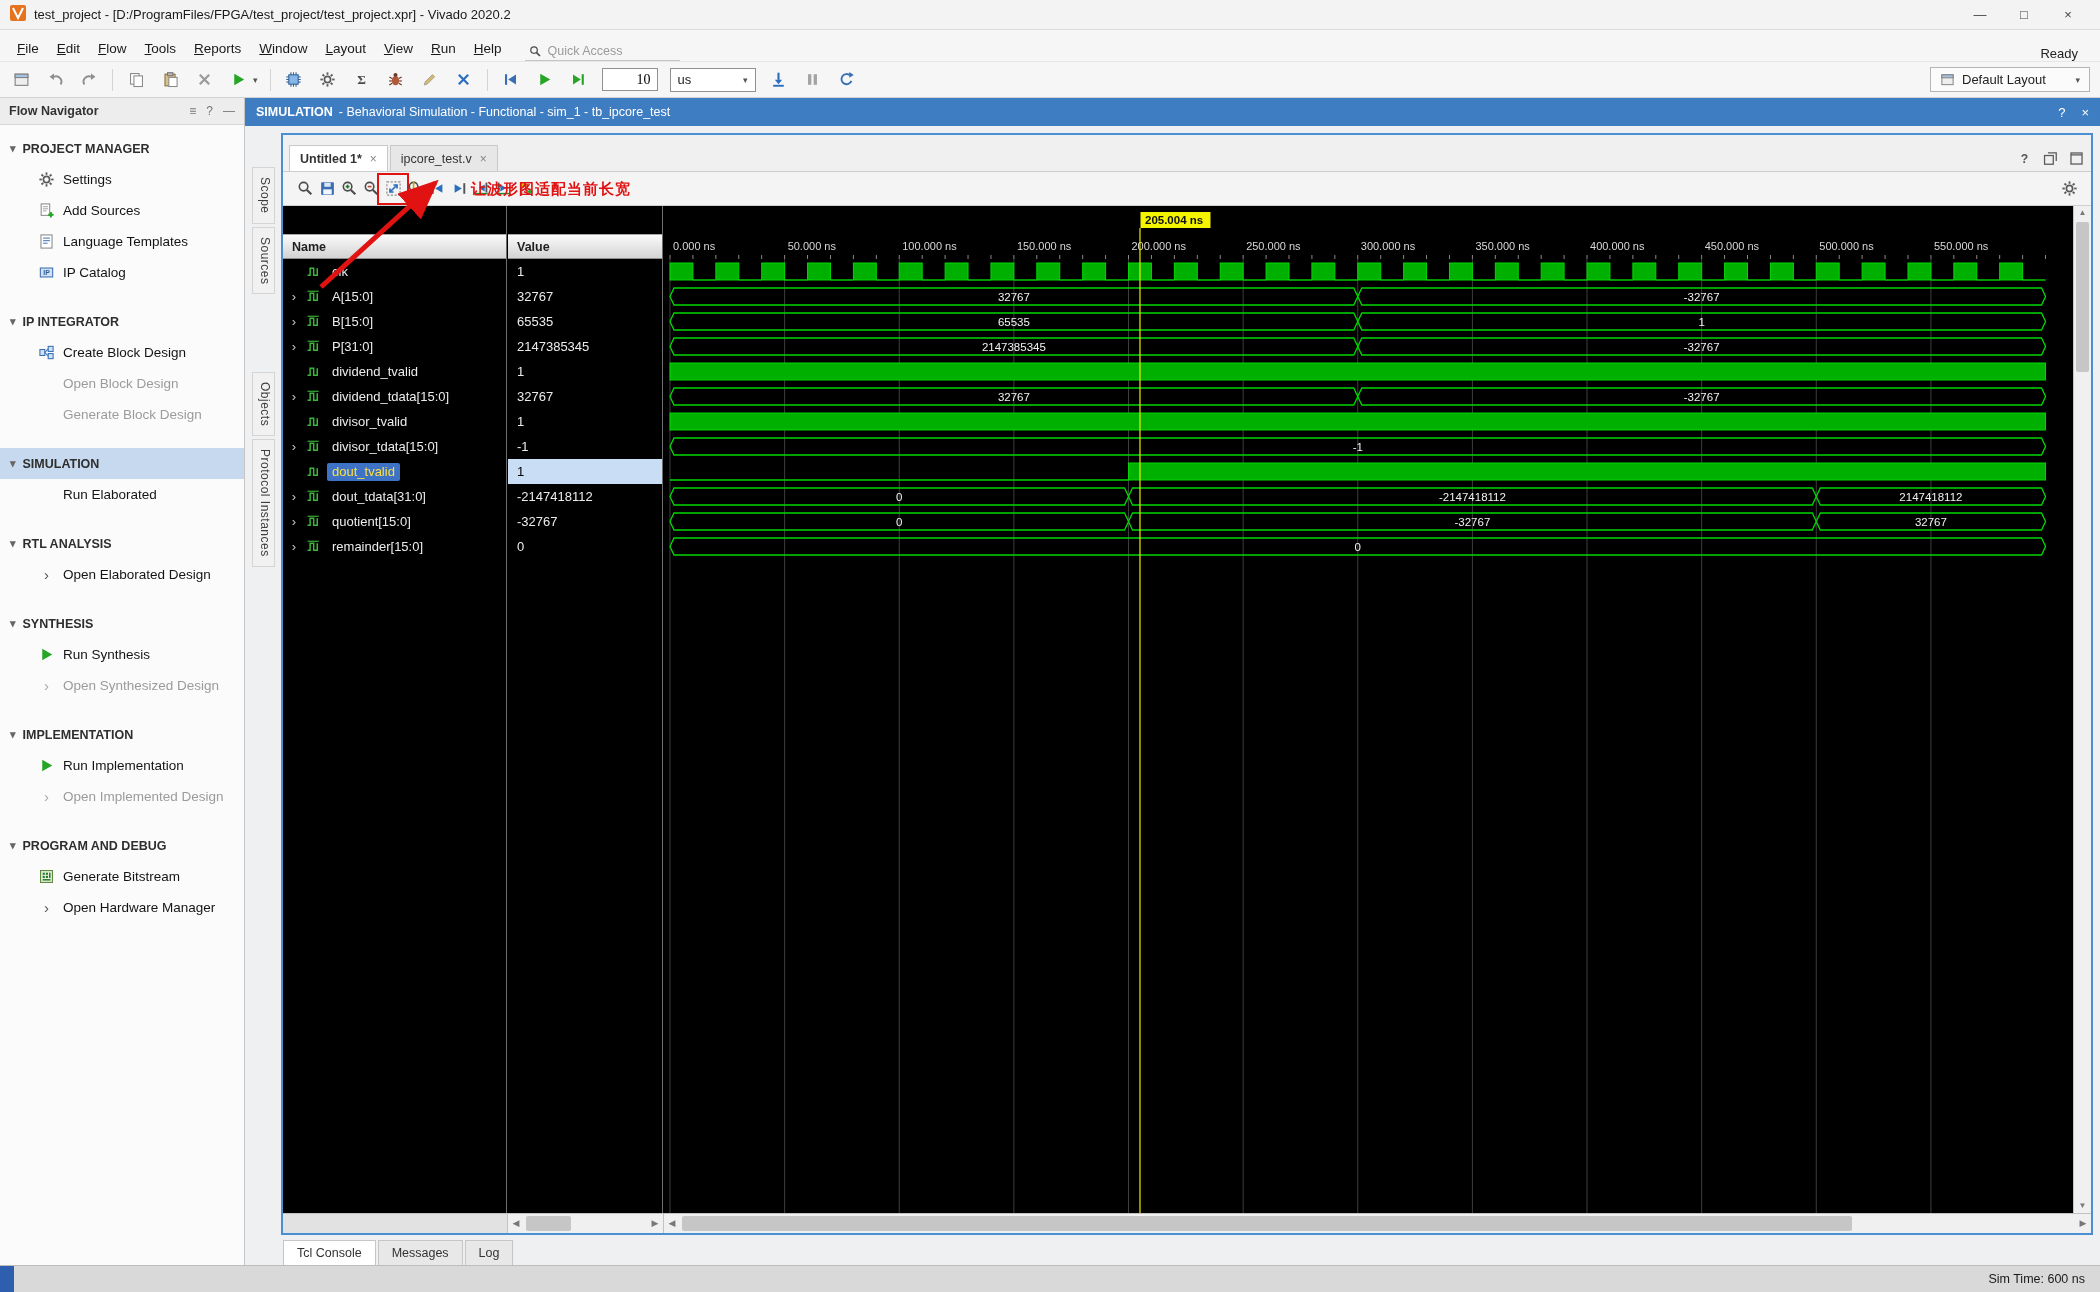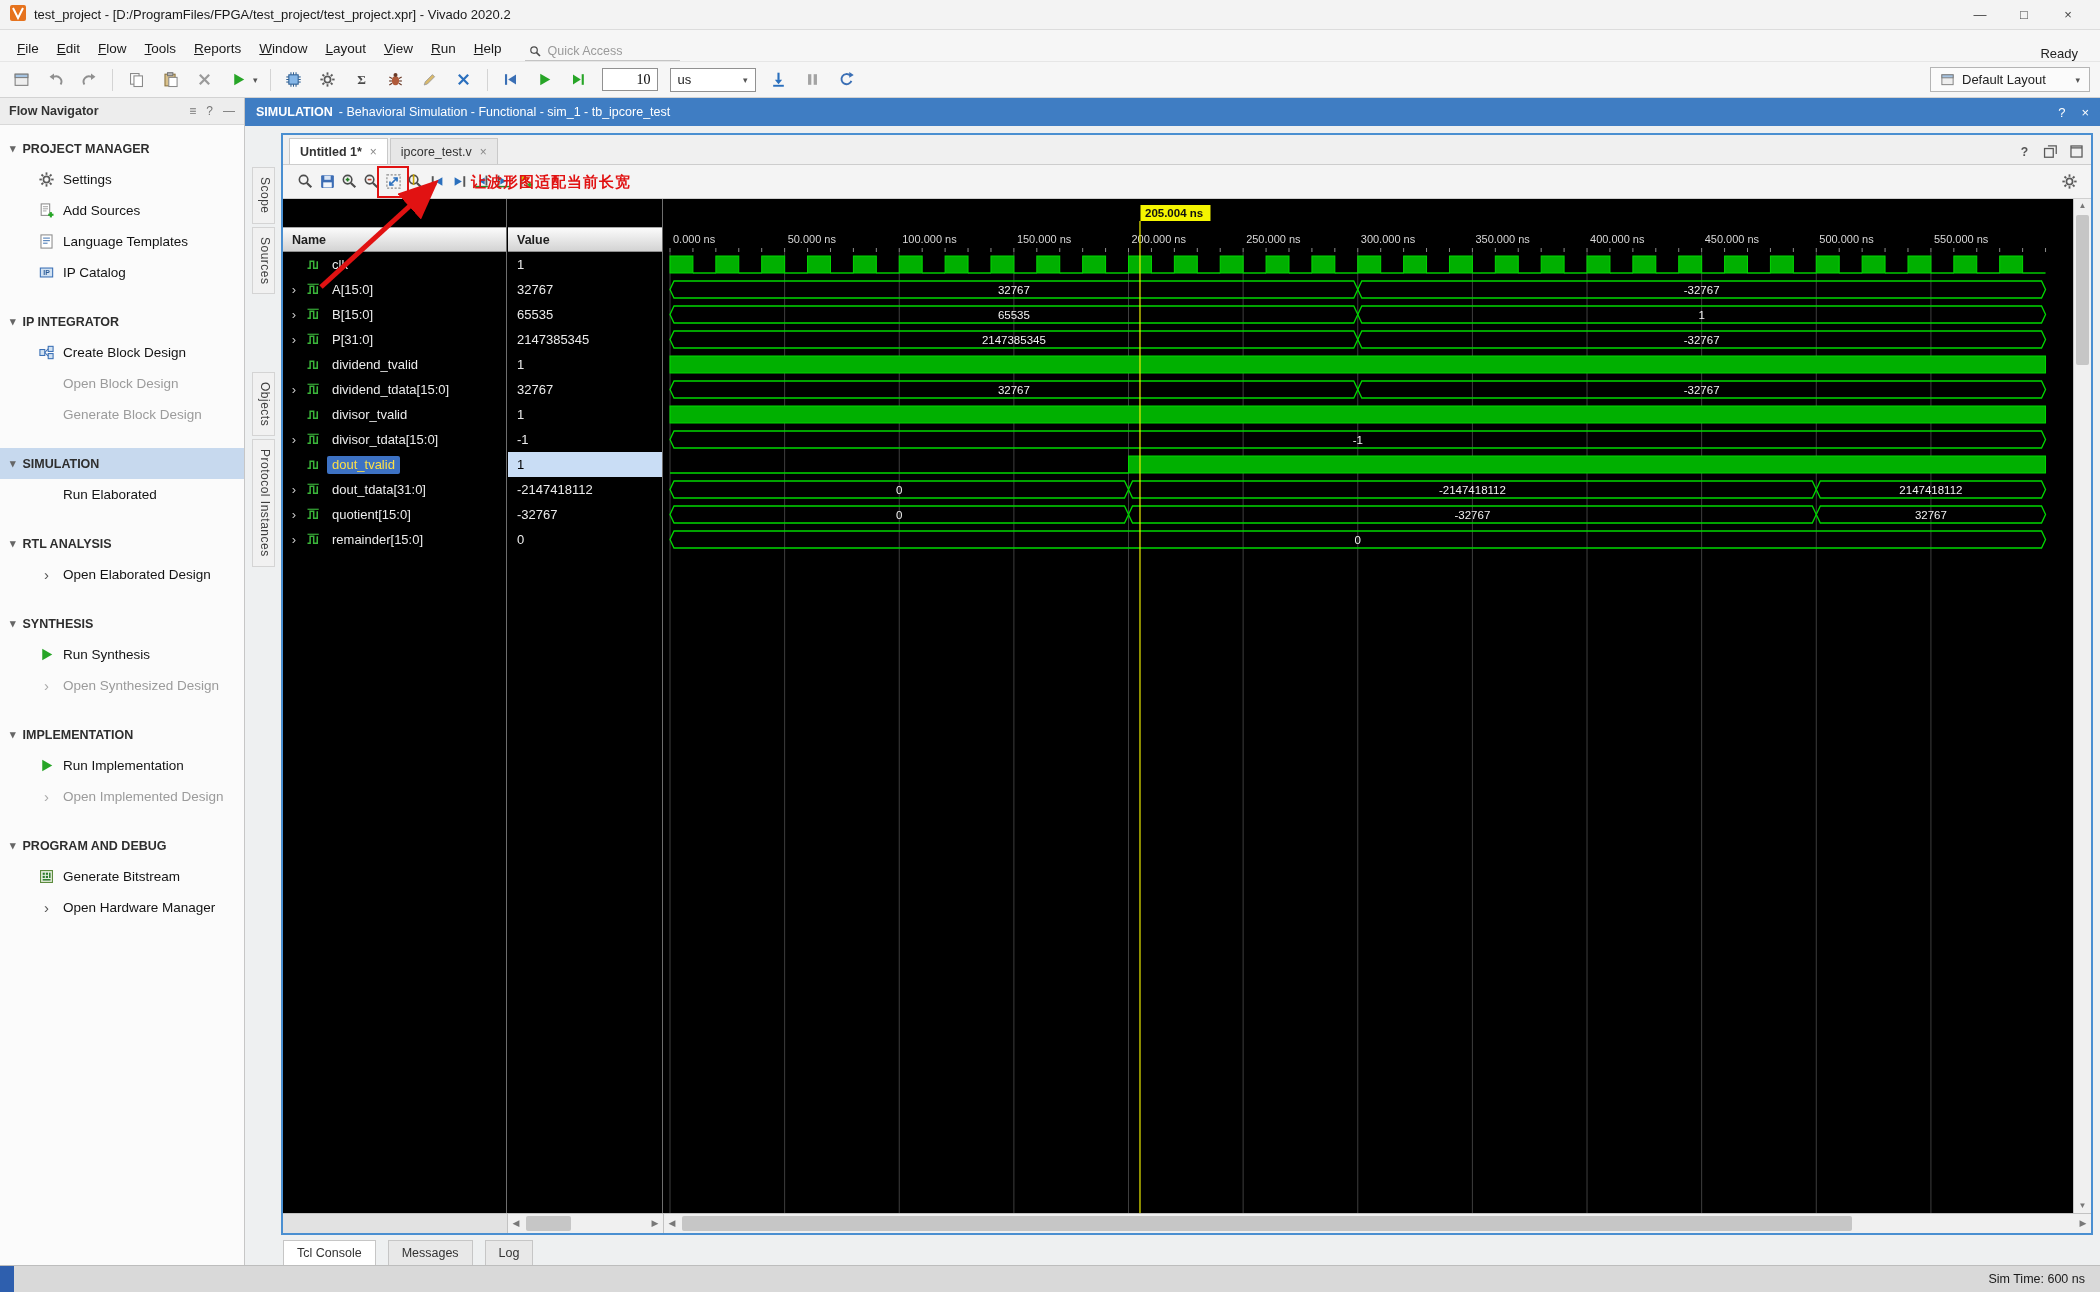--- a/index.html
+++ b/index.html
@@ -42,21 +42,21 @@
 
 .rightpanel{flex:1;display:flex;flex-direction:column;background:#eef0f1;min-width:0}
 .banner{height:28px;background:#3f7dc3;display:flex;align-items:center;gap:6px;padding:0 11px;color:#fff;font-size:12.5px;flex:none}
 .banner b{font-weight:bold}
 .banner .br{margin-left:auto;display:flex;gap:16px;font-size:13px}
 .contentrow{flex:1;display:flex;padding:7px 7px 0 2px;min-height:0}
 .sidestrip{width:34px;position:relative;flex:none}
 .sidetab{writing-mode:vertical-rl;background:#f1f1f1;border:1px solid #d4d4d4;color:#3e3e3e;font-size:12px;padding:9px 2px;width:23px;margin-left:5px;letter-spacing:.5px}
 .wavewin{flex:1;border:2px solid #4a8fd1;background:#fff;display:flex;flex-direction:column;min-width:0;position:relative}
 
-.wwtabs{height:30px;background:#f0f0f0;border-bottom:1px solid #cdcdcd;display:flex;align-items:flex-end;padding:3px 6px 0 6px;gap:2px;flex:none}
+.wwtabs{height:37px;background:#f0f0f0;border-bottom:1px solid #cdcdcd;display:flex;align-items:flex-end;padding:3px 6px 0 6px;gap:2px;flex:none}
 .wwtab{height:26px;display:flex;align-items:center;gap:8px;padding:0 10px;font-size:12.5px;border:1px solid #c9c9c9;border-bottom:none;background:#e7e7e7;color:#333}
 .wwtab.active{background:#fff;font-weight:bold}
 .wwtab .x{color:#888;font-size:12px;font-weight:normal}
 .wwright{margin-left:auto;display:flex;gap:9px;align-items:center;padding-bottom:4px}
 
 .wwtb{height:34px;background:#f4f4f4;border-bottom:1px solid #cfcfcf;display:flex;align-items:center;padding:0 11px;position:relative;flex:none}
 .gear-right{margin-left:auto}
 .fitwrap{outline:2px solid #e11212;outline-offset:3px;display:flex}
 .ann-text{position:absolute;left:188px;top:8px;color:#e11212;font-weight:bold;font-size:15px;white-space:nowrap;z-index:8;letter-spacing:1px}
 .ann-arrow{position:absolute;left:0;top:30px;width:230px;height:140px;z-index:9;pointer-events:none}
@@ -80,21 +80,21 @@
 .vthumb{position:absolute;left:2px;right:2px;top:16px;height:150px;background:#c6c6c6;border-radius:2px}
 .varr{position:absolute;left:0;right:0;height:14px;text-align:center;font-size:8px;color:#787878;line-height:14px}
 .hscroll{position:absolute;left:0;right:0;bottom:0;height:20px;display:flex;background:#ececec;border-top:1px solid #c2c2c2}
 .hs-names{width:225px;background:#e2e2e2;border-right:1px solid #c2c2c2}
 .hs-vals{width:156px;position:relative;background:#f0f0f0;border-right:1px solid #c2c2c2}
 .hs-wave{flex:1;position:relative;background:#f0f0f0}
 .harr{position:absolute;top:0;bottom:0;width:16px;text-align:center;font-size:9px;color:#787878;line-height:19px}
 .harr.r{right:0}.harr.l{left:0}
 .hthumb{position:absolute;top:2px;bottom:2px;background:#c6c6c6;border-radius:2px}
 
-.btabs{height:30px;display:flex;align-items:flex-end;padding-left:38px;gap:12px;background:#eef0f1;flex:none}
+.btabs{height:30px;display:flex;align-items:flex-end;padding-left:38px;gap:2px;background:#eef0f1;flex:none}
 .btab{height:25px;display:flex;align-items:center;padding:0 13px;font-size:12.5px;border:1px solid #c6c6c6;border-bottom:none;background:#e8e8e8;color:#333}
 .btab.active{background:#fff}
 
 .statusbar{height:27px;background:#d9d9d9;border-top:1px solid #bdbdbd;display:flex;align-items:center}
 .statusbar .blue{width:14px;height:100%;background:#2e5fae}
 .statusbar .sim{margin-left:auto;padding-right:15px;font-size:12.5px;color:#1a1a1a}
 </style>
 </head>
 <body>
 

